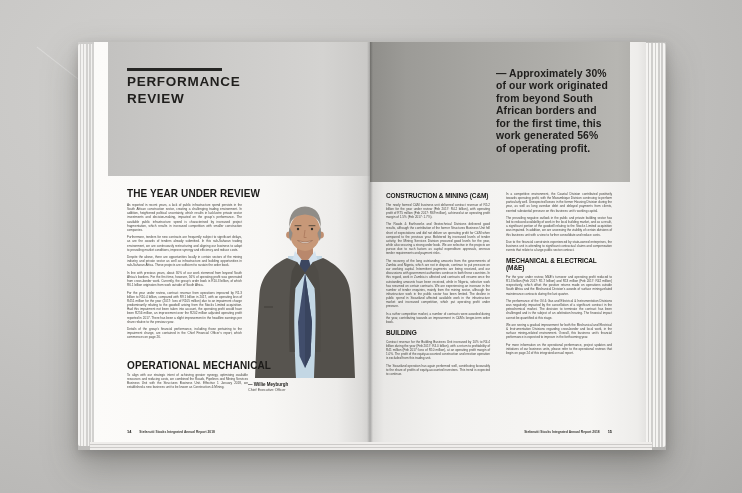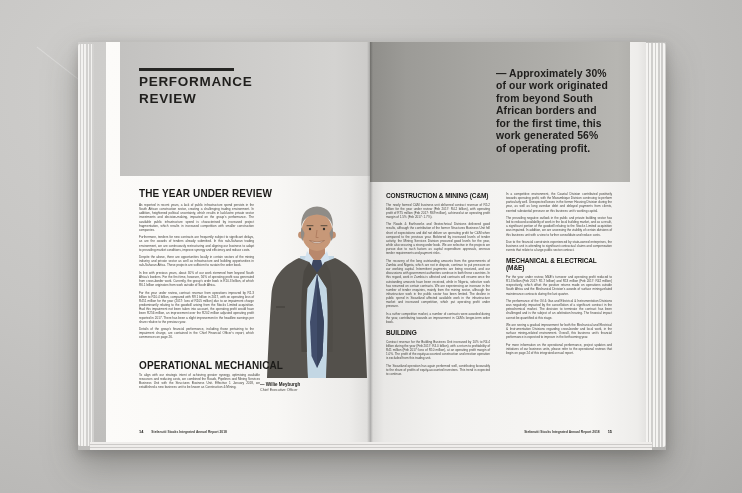--- a/index.html
+++ b/index.html
@@ -19,21 +19,21 @@
   .edge-left { position:absolute; left:0; top:2px; width:16px; height:402px;
     background:repeating-linear-gradient(to right,#f3f2f0 0 1.6px,#d2d1cf 1.6px 3.2px);
     border-radius:2px 0 0 2px; }
   .edge-right { position:absolute; left:568px; top:1px; width:20px; height:404px;
     background:repeating-linear-gradient(to right,#f5f4f2 0 1.7px,#cfcecc 1.7px 3.4px);
     border-radius:0 3px 3px 0; }
   .bottom-stack { position:absolute; left:12px; top:400px; width:562px; height:8px;
     background:repeating-linear-gradient(to bottom,#efedeb 0 1.6px,#ccCAc8 1.6px 3.2px);
     background:repeating-linear-gradient(to bottom,#efedeb 0 1.6px,#cccac8 1.6px 3.2px); }
   .page { position:absolute; top:0; width:276px; height:400px; overflow:hidden; }
-  .page-left { left:28px;
+  .page-left { left:16px;
     background:linear-gradient(to right,#fcfbf9 0%,#f8f7f5 62%,#edecea 88%,#dcdbd9 97%,#cfcecc 100%);padding-left:16px; }
   .page-right { left:292px;
     background:linear-gradient(to right,#d7d6d4 0%,#e9e8e6 5%,#f3f2f0 28%,#f7f6f4 80%,#eeedeb 97%,#e4e3e1 100%); }
   .spine { position:absolute; left:289px; top:0; width:6px; height:400px;
     background:linear-gradient(to right,rgba(0,0,0,0) 0%,rgba(0,0,0,0.16) 45%,rgba(0,0,0,0.20) 55%,rgba(0,0,0,0) 100%); }
 
   
   .gray-header { position:absolute; left:14px; top:0; right:0; height:134px;
     background:linear-gradient(to right,#c3c2c0 0%,#cdccca 45%,#d4d3d1 82%,#cac9c7 100%); }
   .title-rule { position:absolute; left:33px; top:26px; width:95px; height:2.6px; background:#262624; }

